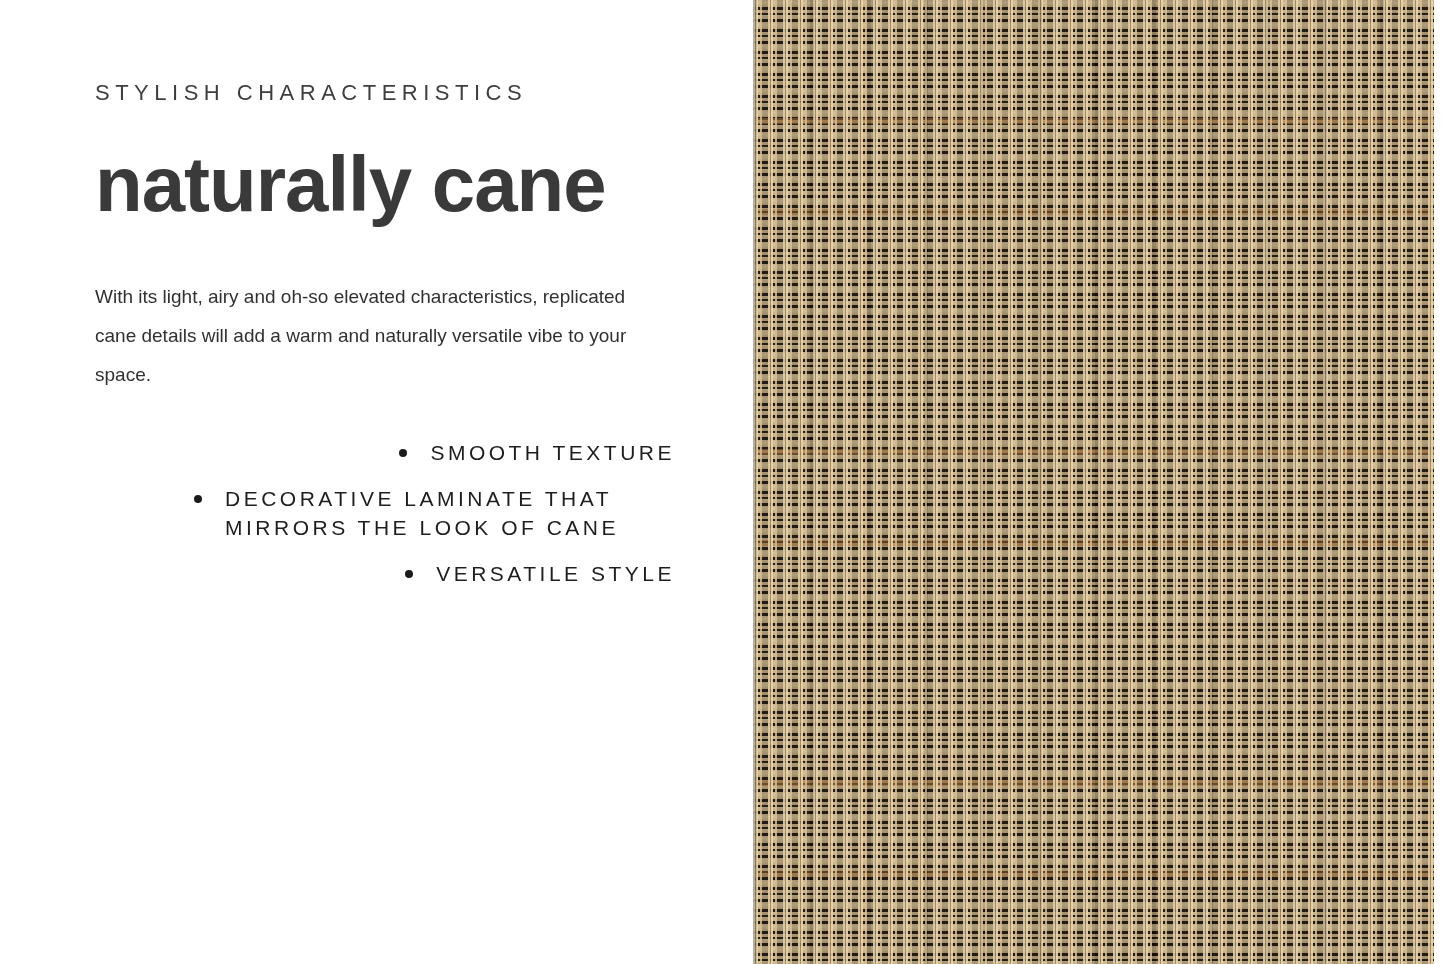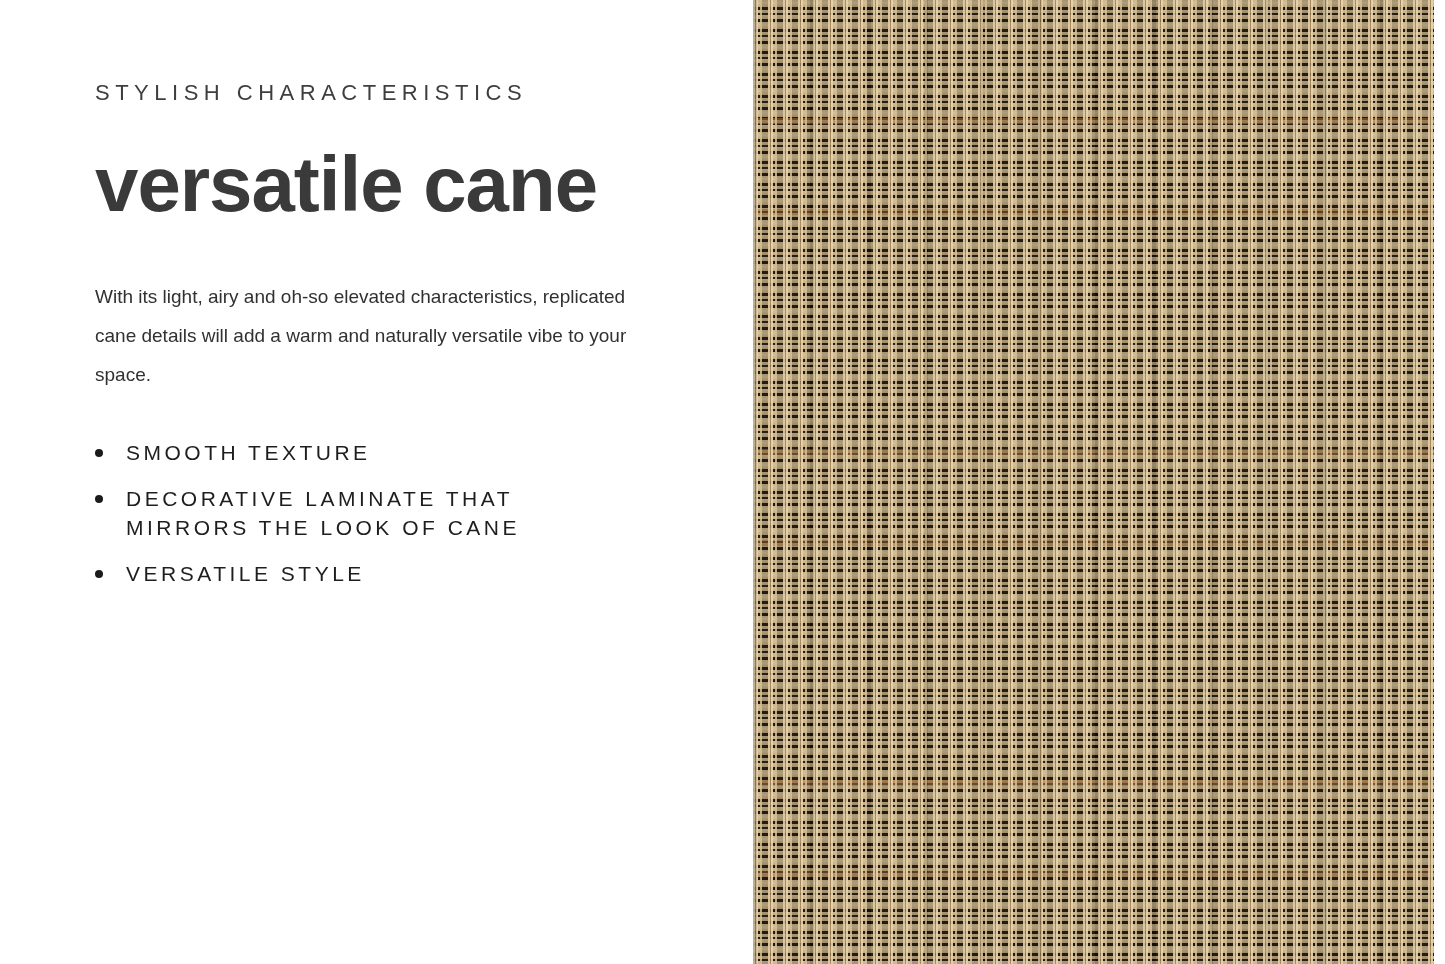--- a/index.html
+++ b/index.html
@@ -44,20 +44,21 @@
     color: #313131;
   }
   .feature-list {
     margin-top: 44px;
     list-style: none;
   }
   .feature-list li {
     display: flex;
     align-items: flex-start;
     margin-bottom: 17px;
+    justify-content: flex-end;
   }
   .bullet-dot {
     flex: 0 0 auto;
     width: 8px;
     height: 8px;
     border-radius: 50%;
     background: #1b1b1b;
     margin-top: 11px;
     margin-right: 23px;
   }
@@ -107,21 +108,21 @@
 </style>
 </head>
 <body>
 
 <div class="page">
 
   <div class="content">
 
     <div class="eyebrow">STYLISH CHARACTERISTICS</div>
 
-    <h1 class="title">versatile cane</h1>
+    <h1 class="title">naturally cane</h1>
 
     <p class="description">With its light, airy and oh-so elevated characteristics, replicated cane details will add a warm and naturally versatile vibe to your space.</p>
 
     <ul class="feature-list">
       <li>
         <span class="bullet-dot"></span>
         <span class="feature-text">SMOOTH TEXTURE</span>
       </li>
       <li>
         <span class="bullet-dot"></span>

